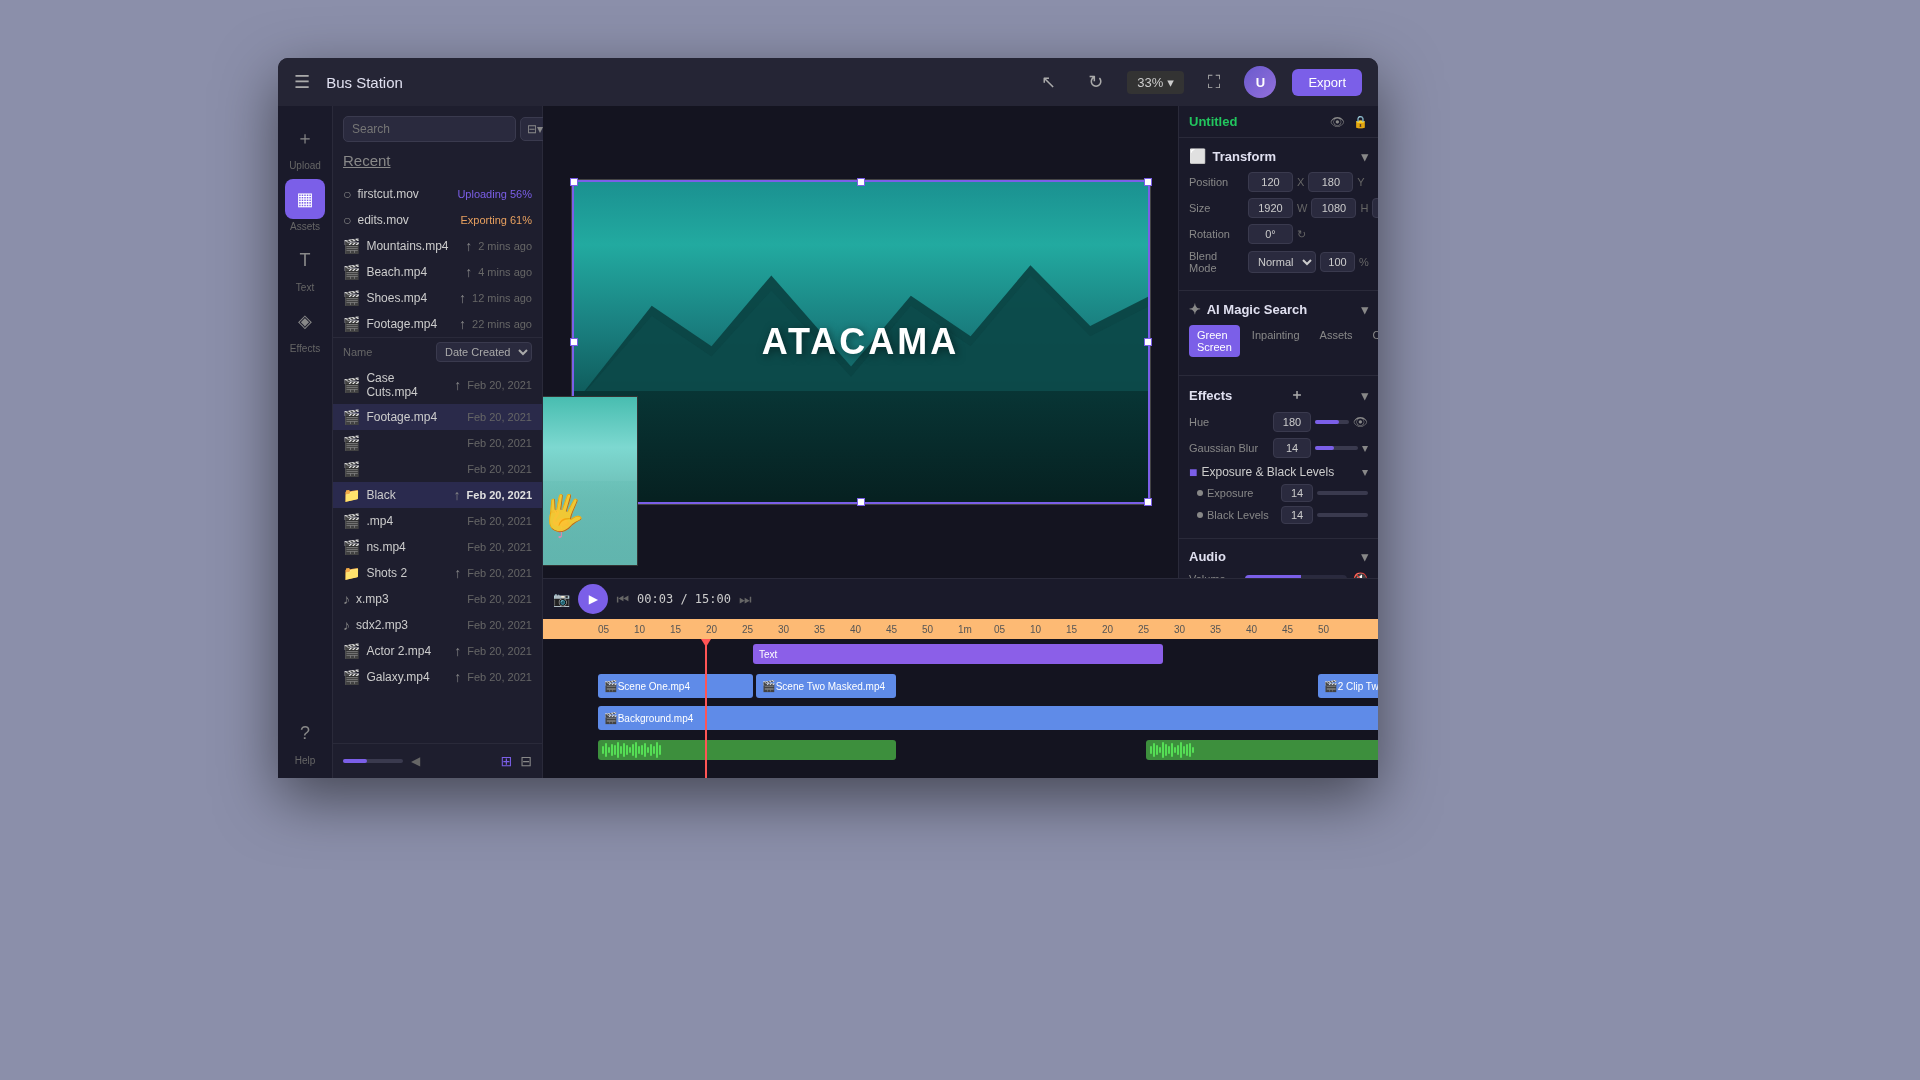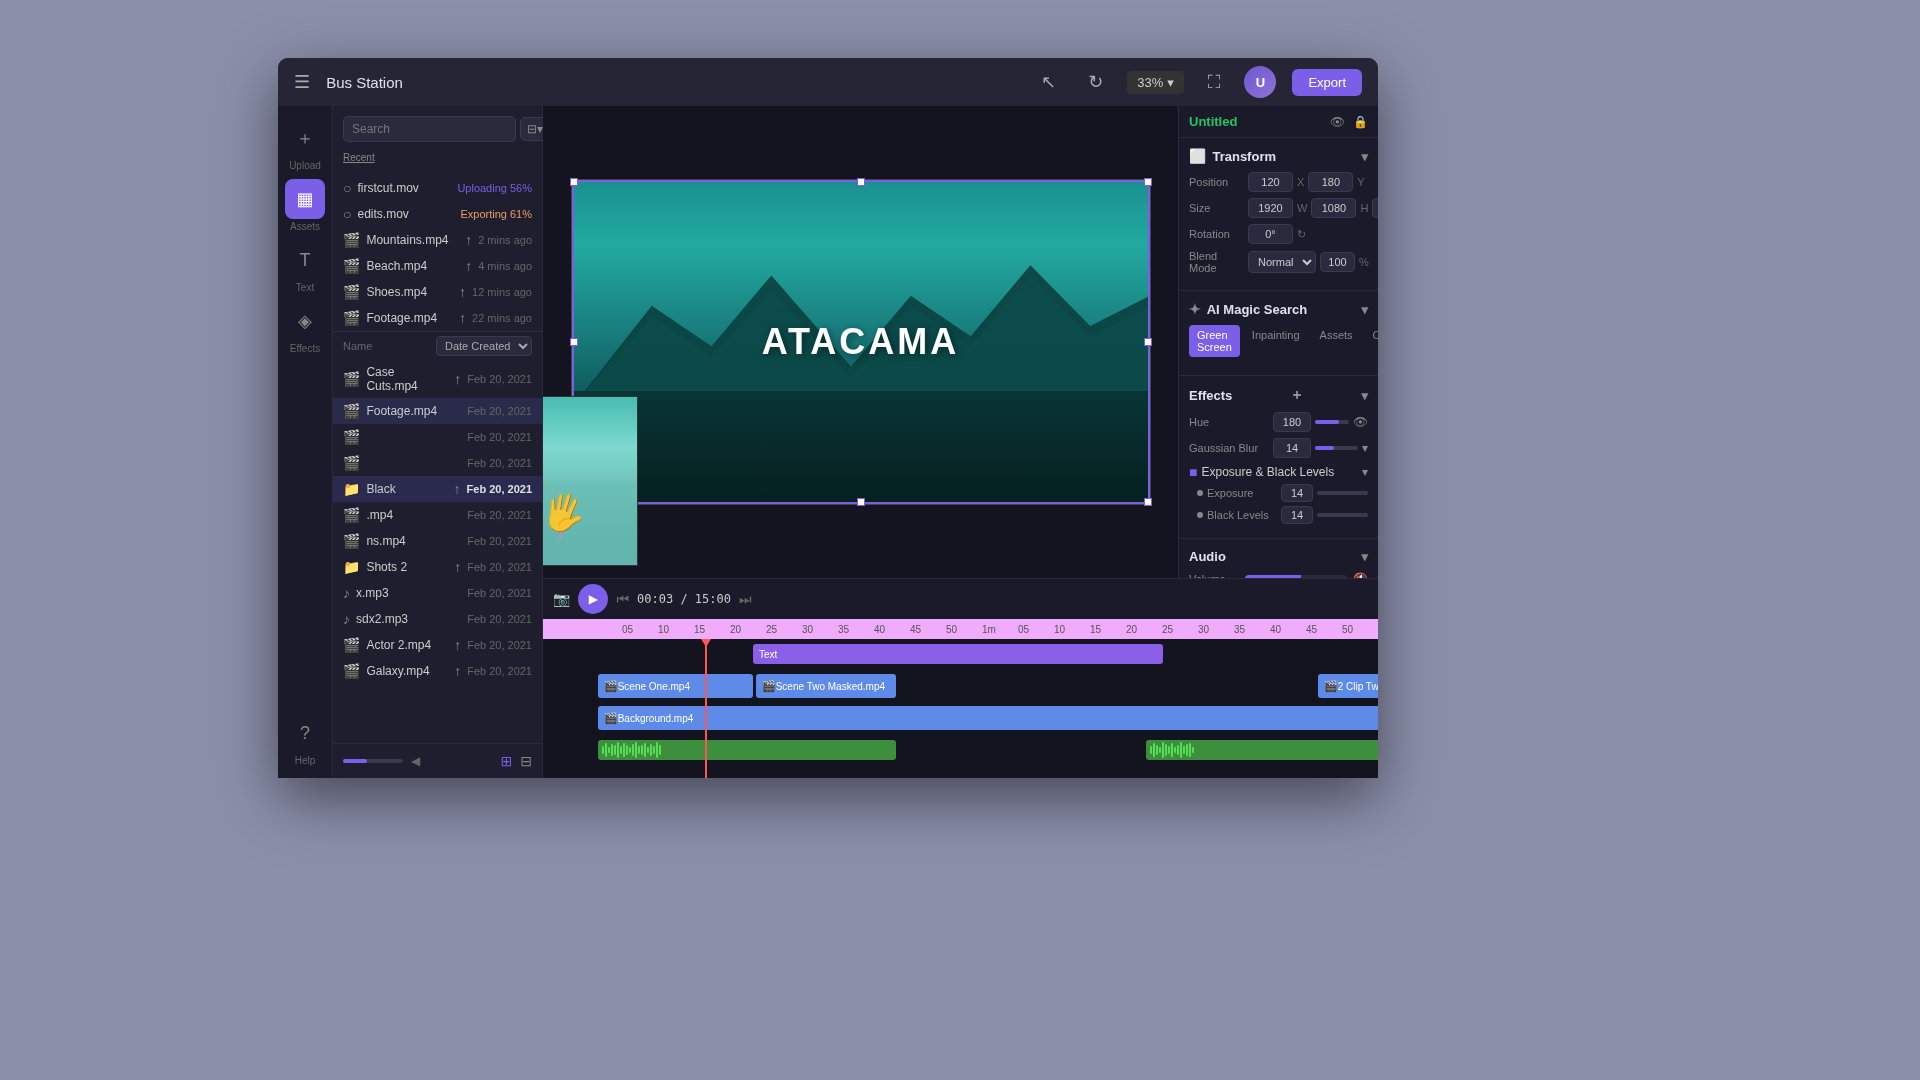--- a/index.html
+++ b/index.html
@@ -141,21 +141,21 @@
     .icon-btn {
       background: #2a2a3e;
       border: 1px solid #3a3a4e;
       border-radius: 5px;
       color: #888;
       padding: 4px 6px;
       cursor: pointer;
       font-size: 12px;
     }
     .recent-label {
-      font-size: 10px; color: #888; padding: 4px 0 2px;
+      font-size: 15px; color: #888; padding: 4px 0 2px;
       font-weight: 500;
       text-decoration: underline;
     }
     .file-item {
       display: flex; align-items: center; gap: 6px;
       padding: 5px 10px;
       cursor: pointer;
       font-size: 12px;
       color: #ccc;
     }
@@ -435,27 +435,26 @@
       border-radius: 50%;
       display: flex; align-items: center; justify-content: center;
       color: white; cursor: pointer; font-size: 12px;
       border: none;
     }
     .time-display { color: #ccc; font-size: 12px; font-family: monospace; }
     .tc-icon { color: #666; cursor: pointer; font-size: 14px; }
 
     .timeline-ruler {
       height: 20px;
-      background: #f0abfc;
+      background: #fdba74;
       display: flex;
       align-items: center;
       padding: 0 0 0 55px;
       overflow: hidden;
       flex-shrink: 0;
-      justify-content: flex-end;
     }
     .ruler-marks {
       display: flex; align-items: center; gap: 0;
       font-size: 10px; color: #555;
     }
     .ruler-mark { width: 36px; text-align: left; flex-shrink: 0; }
 
     .timeline-tracks {
       flex: 1;
       overflow-y: auto;

